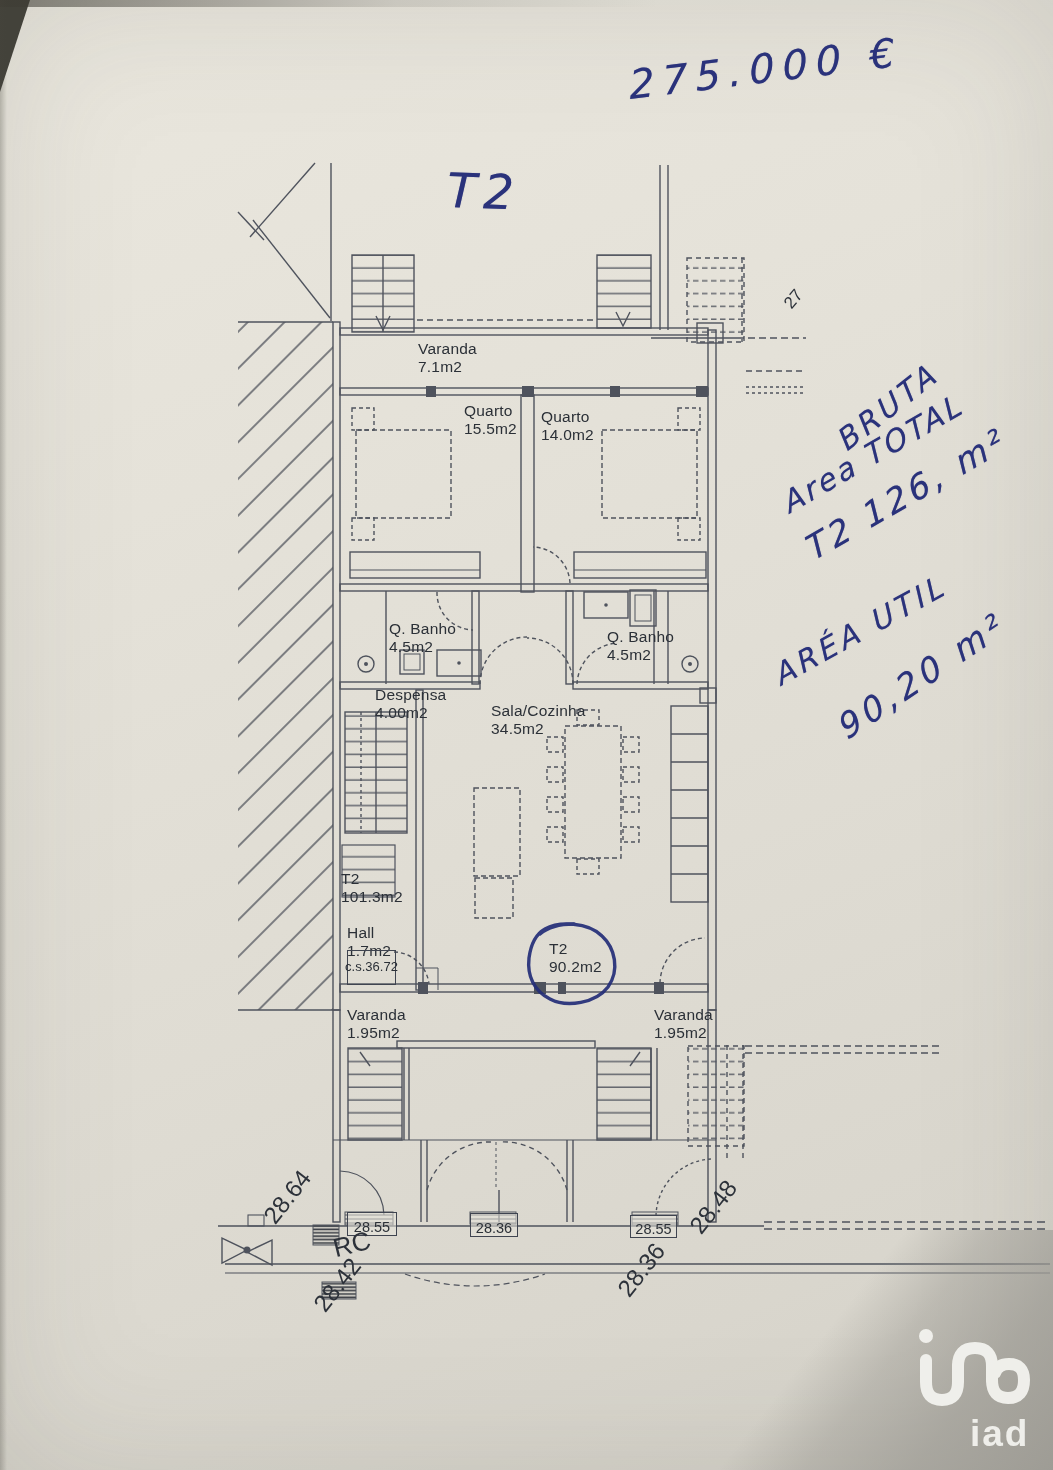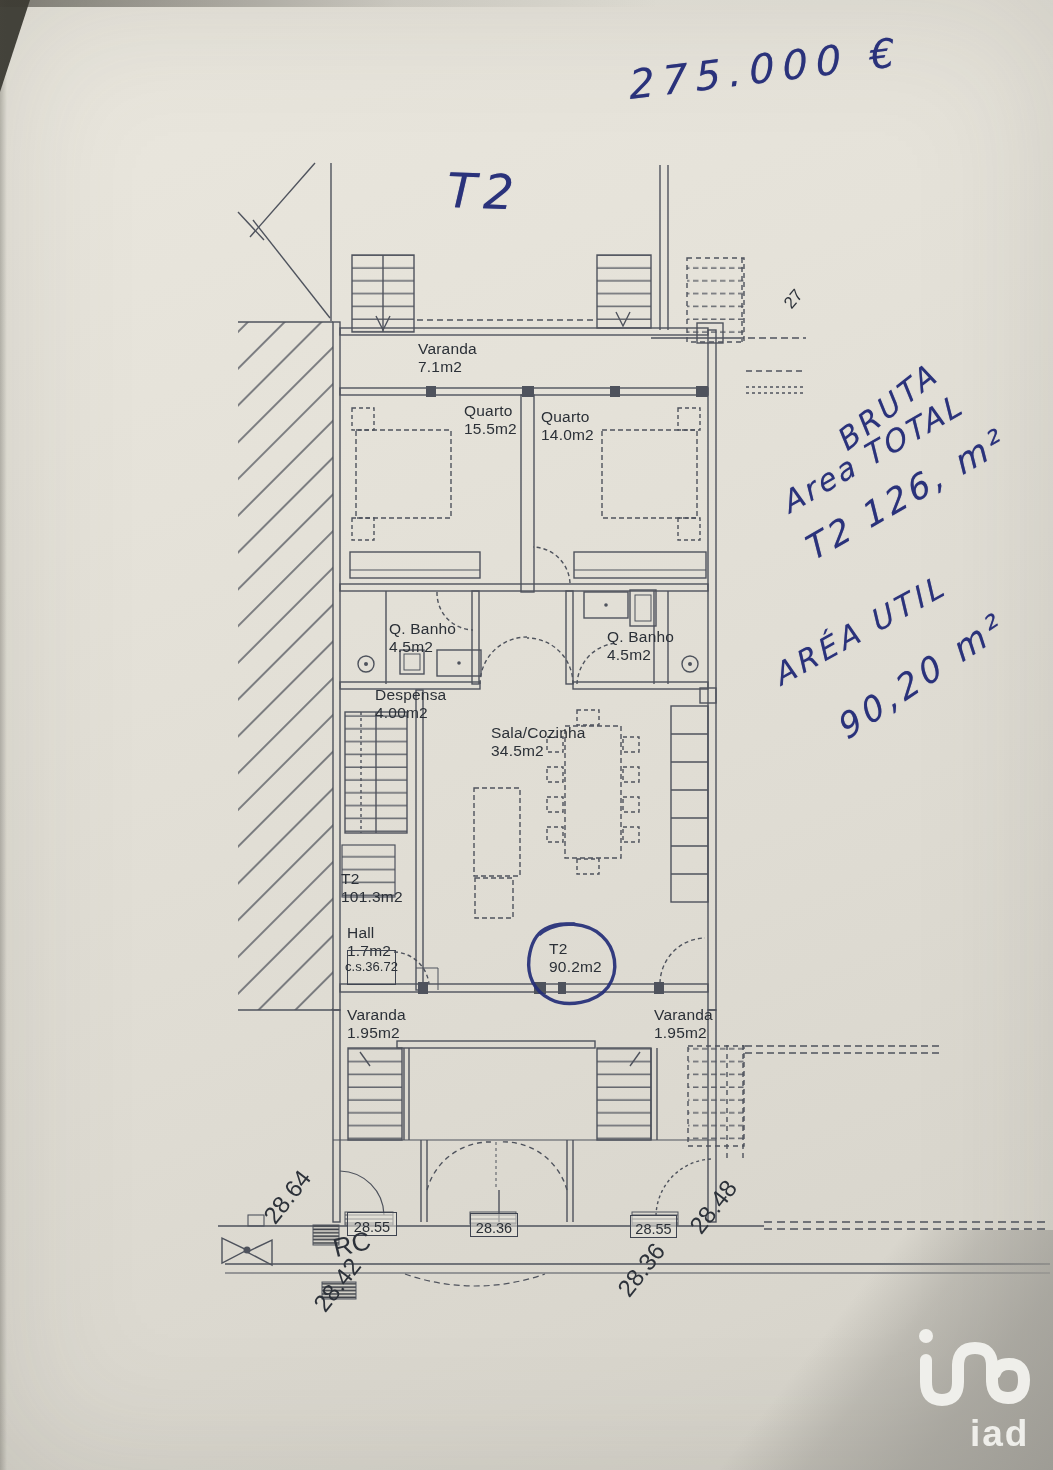--- a/index.html
+++ b/index.html
@@ -246,21 +246,21 @@
     <span>4.5m2</span>
   </div>
   <div class="plabel" style="left:607px;top:628px">
     <span>Q. Banho</span>
     <span>4.5m2</span>
   </div>
   <div class="plabel" style="left:375px;top:686px">
     <span>Despensa</span>
     <span>4.00m2</span>
   </div>
-  <div class="plabel" style="left:491px;top:724px">
+  <div class="plabel" style="left:491px;top:702px">
     <span>Sala/Cozinha</span>
     <span>34.5m2</span>
   </div>
   <div class="plabel" style="left:341px;top:870px">
     <span>T2</span>
     <span>101.3m2</span>
   </div>
   <div class="plabel" style="left:347px;top:924px">
     <span>Hall</span>
     <span>1.7m2</span>

